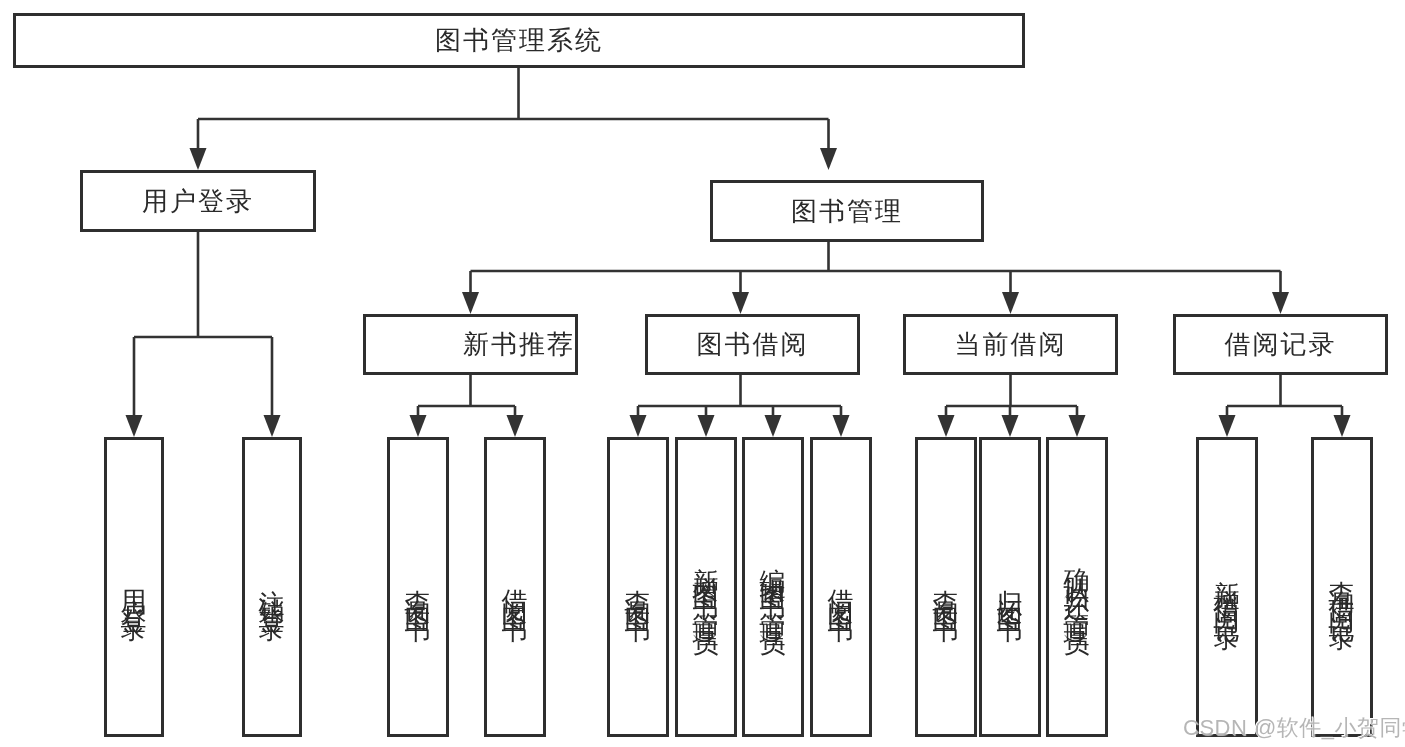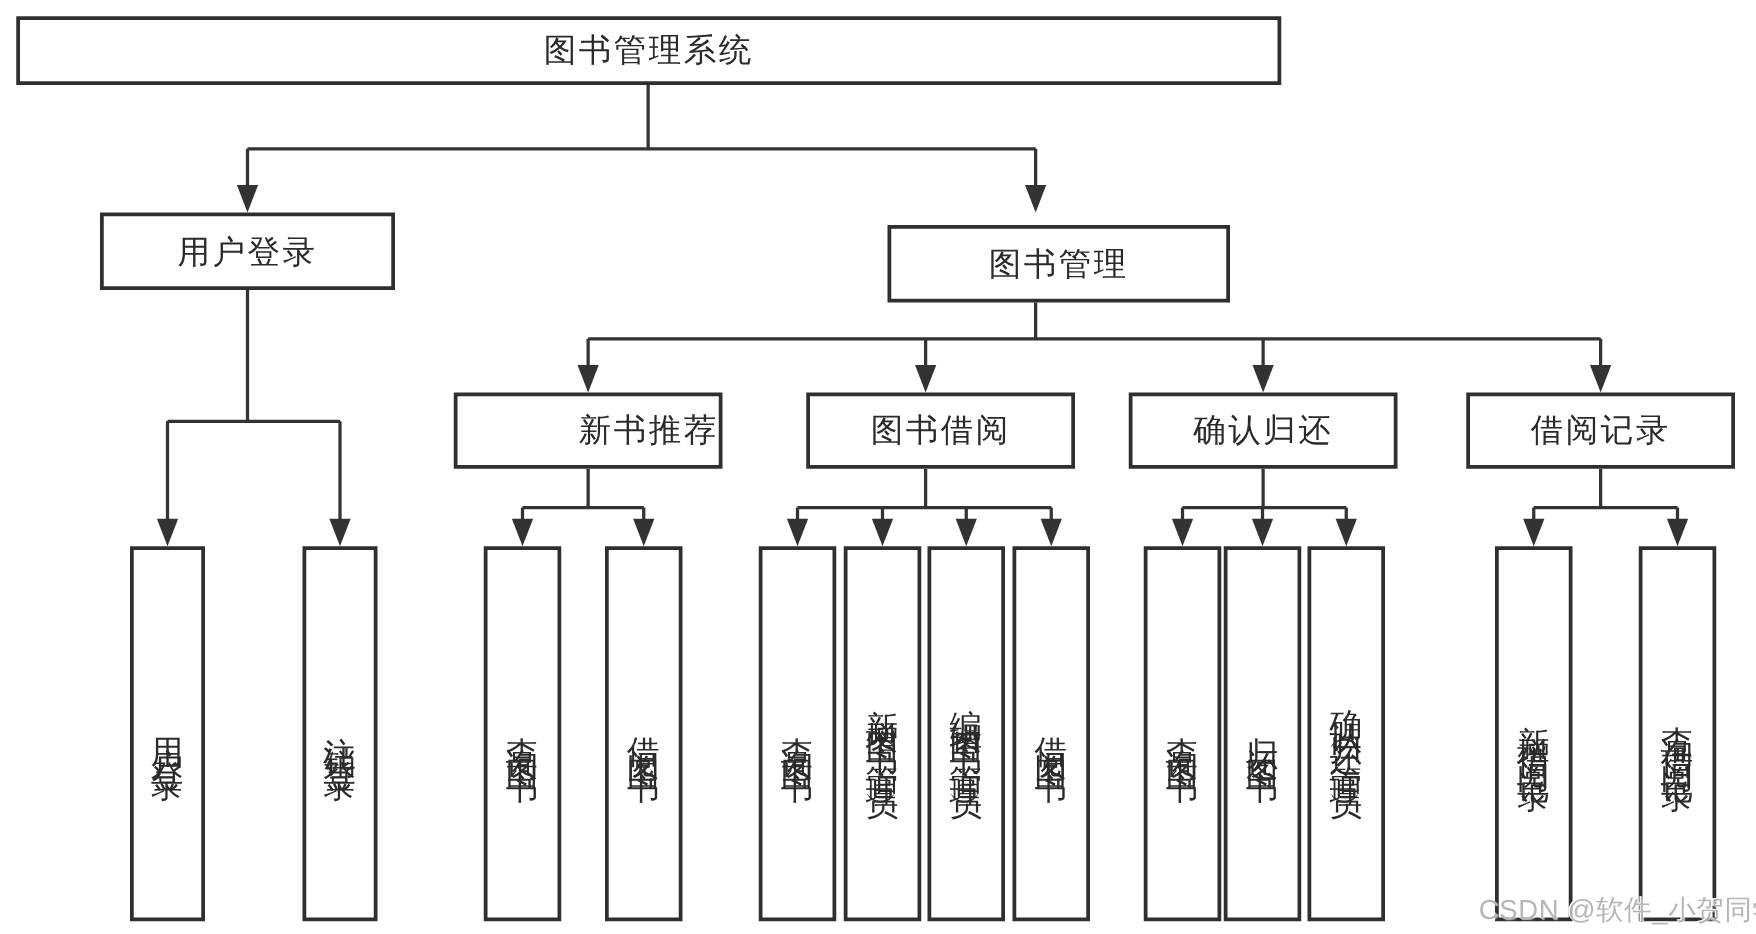--- a/index.html
+++ b/index.html
@@ -122,21 +122,21 @@
     <span class="h-label">图书管理</span>
   </div>
 
   <div class="node" style="left:363px; top:314px; width:215px; height:61px;justify-content:flex-end;">
     <span class="h-label">新书推荐</span>
   </div>
   <div class="node" style="left:633px; top:314px; width:215px; height:61px;margin-left:12px;">
     <span class="h-label">图书借阅</span>
   </div>
   <div class="node" style="left:903px; top:314px; width:215px; height:61px;">
-    <span class="h-label">确认归还</span>
+    <span class="h-label">当前借阅</span>
   </div>
   <div class="node" style="left:1173px; top:314px; width:215px; height:61px;">
     <span class="h-label">借阅记录</span>
   </div>
 
   <div class="node leaf" style="left:104px; top:437px; width:60px; height:300px;">
     <span class="v-label">用户登录</span>
   </div>
   <div class="node leaf" style="left:242px; top:437px; width:60px; height:300px;">
     <span class="v-label">注销登录</span>

